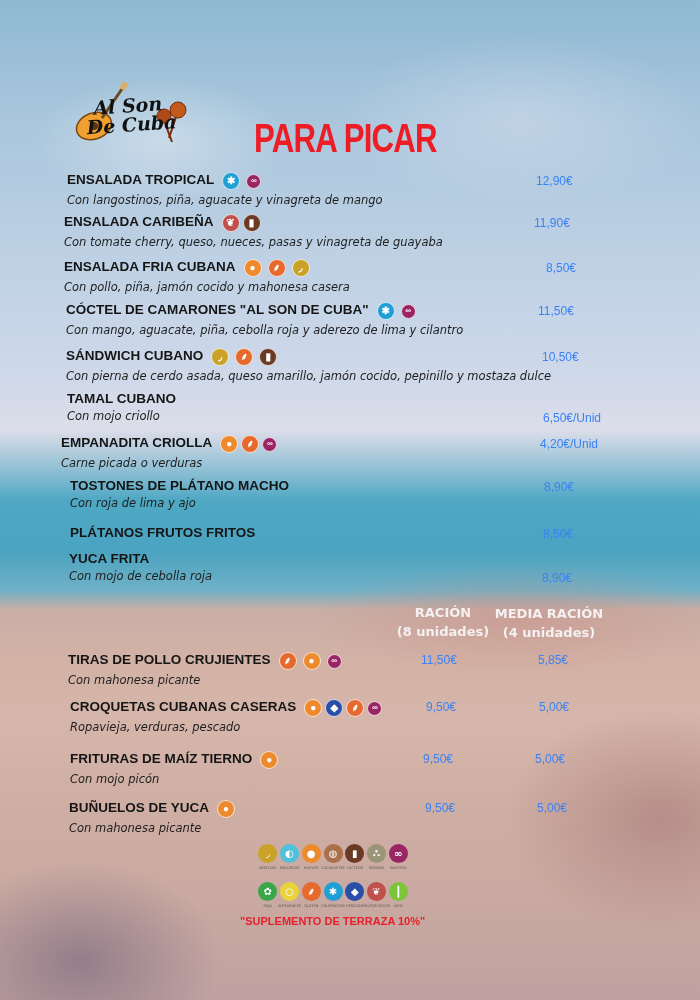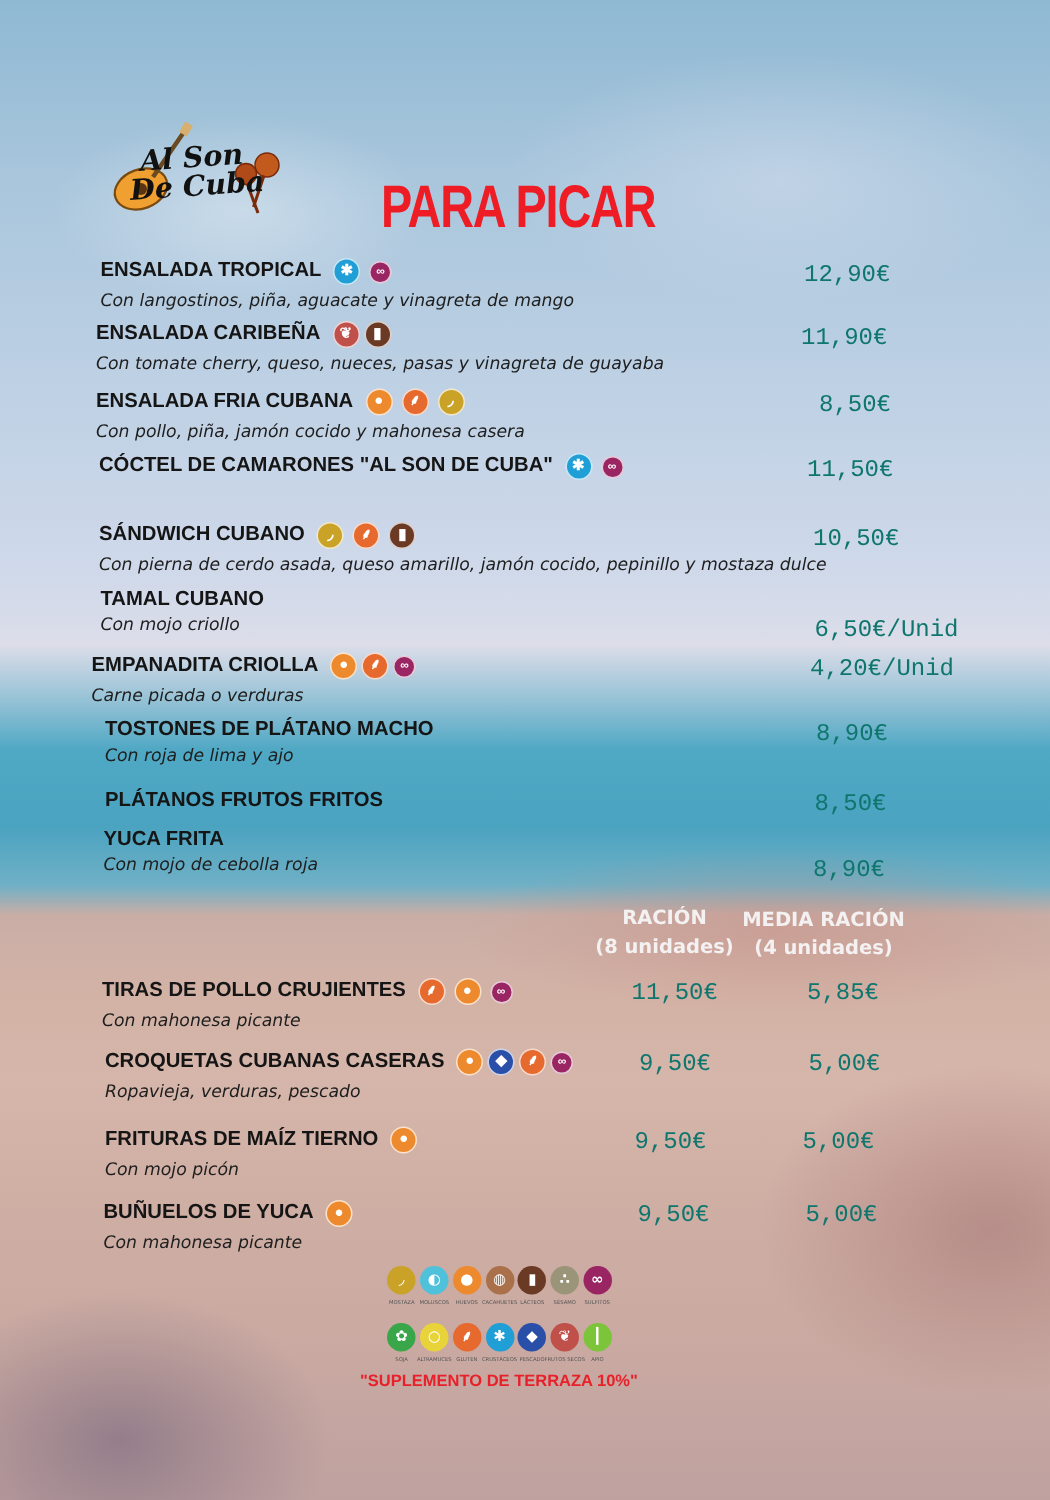--- a/index.html
+++ b/index.html
@@ -38,22 +38,22 @@
   .item { position: absolute; }
   .name {
     font-family: "Liberation Sans", sans-serif; font-weight: bold;
     font-size: 13.5px; color: #151515; display: flex; align-items: flex-start; white-space: nowrap;
   }
   .desc {
     font-family: "DejaVu Sans", sans-serif; font-style: italic;
     font-size: 11.5px; color: #1e1e1e; white-space: nowrap; margin-top: 3px;
   }
   .price {
-    position: absolute; font-family: Liberation Mono, monospace;
-    font-size: 16px; color: #0f766e; white-space: nowrap;
+    position: absolute; font-family: Liberation Sans, sans-serif;
+    font-size: 12px; color: #3b82f6; white-space: nowrap;
   }
   .icons { display: inline-flex; align-items: center; margin-left: 8px; gap: 3px; }
   .icons.gapped { gap: 6px; }
   .al {
     display: inline-flex; align-items: center; justify-content: center;
     width: 18px; height: 18px; border-radius: 50%;
     color: #fff; font-size: 10px; line-height: 1; font-weight: bold;
     border: 1px solid rgba(255,255,255,0.75);
   }
   .al.small { width: 15px; height: 15px; font-size: 8px; }
@@ -134,20 +134,21 @@
     </div>
     <div class="price" style="left: 546px; top: 261px;">8,50€</div>
     <div class="item" style="left: 66px; top: 302px;">
       <div class="name">
         <span>CÓCTEL DE CAMARONES "AL SON DE CUBA"</span>
         <span class="icons gapped">
           <span class="al" style="background: rgb(31, 159, 214);">✱</span>
           <span class="al small" style="background: rgb(154, 37, 99);">∞</span>
         </span>
       </div>
+      <div class="desc">Con mango, aguacate, piña, cebolla roja y aderezo de lima y cilantro</div>
     </div>
     <div class="price" style="left: 538px; top: 304px;">11,50€</div>
     <div class="item" style="left: 66px; top: 348px;">
       <div class="name">
         <span>SÁNDWICH CUBANO</span>
         <span class="icons gapped">
           <span class="al" style="background: rgb(201, 162, 39);">◞</span>
           <span class="al" style="background: rgb(230, 106, 46);">⸙</span>
           <span class="al" style="background: rgb(107, 58, 36);">▮</span>
         </span>

